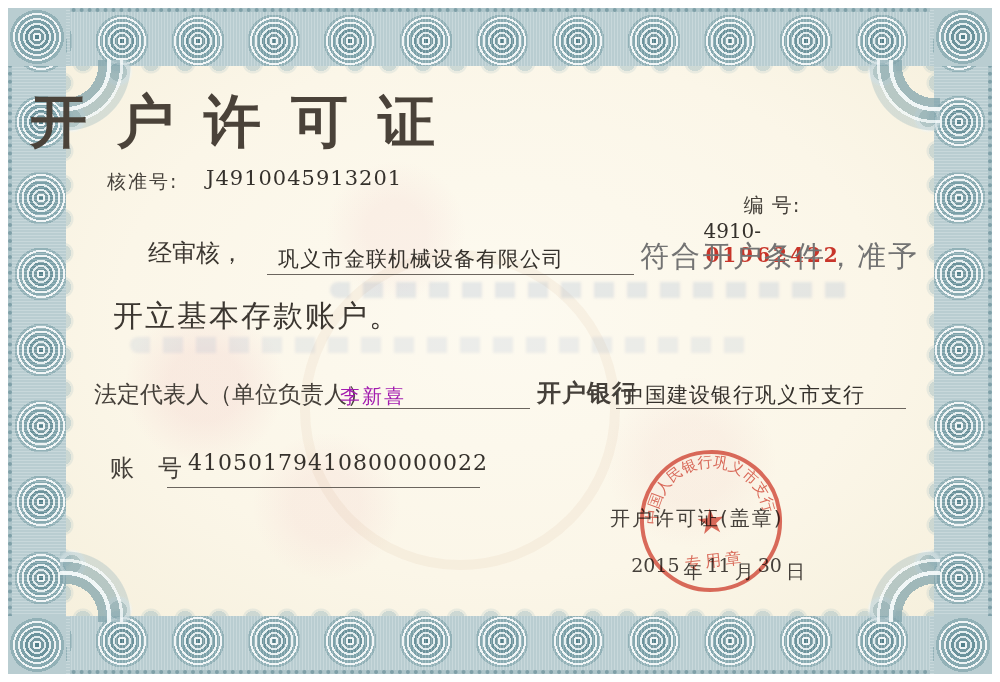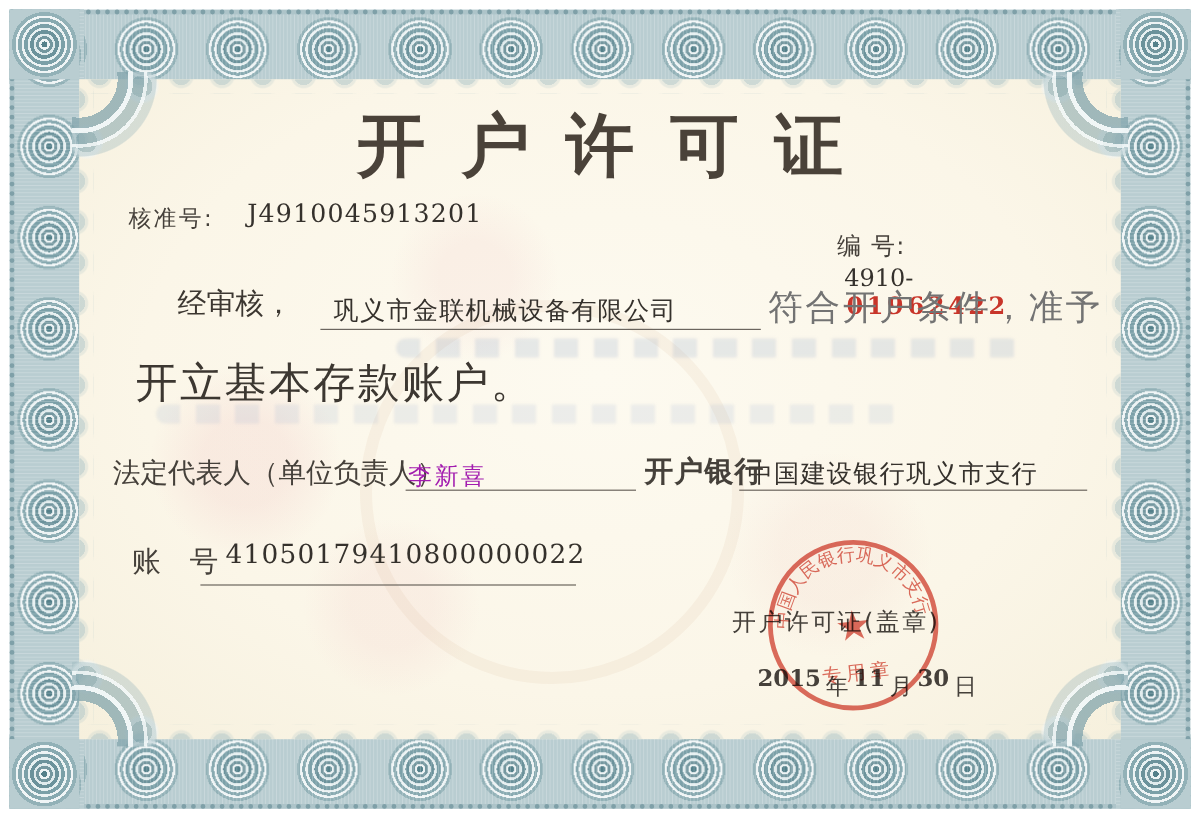--- a/index.html
+++ b/index.html
@@ -74,33 +74,33 @@
       radial-gradient(ellipse at 50% 45%, #fdfaf0 0%, #fbf6e8 62%, #f6f0dd 100%);
   }
   .wm-ring{position:absolute;left:300px;top:250px;width:300px;height:300px;border:10px solid rgba(205,170,130,.10);border-radius:50%;z-index:1;}
   .wm-line{position:absolute;height:16px;z-index:1;filter:blur(1.5px);border-radius:8px;}
   .wm-line1{left:330px;top:282px;width:520px;background:repeating-linear-gradient(90deg, rgba(110,140,190,.16) 0 20px, transparent 20px 33px);}
   .wm-line2{left:130px;top:337px;width:620px;background:repeating-linear-gradient(90deg, rgba(120,150,200,.13) 0 20px, transparent 20px 33px);}
   
   .abs{position:absolute;z-index:3;white-space:pre;}
   .serif{font-family:"DejaVu Serif","Liberation Serif",serif;}
   .title{
-    left:0;right:0;top:84px;text-align:center;
+    left:0;right:0;top:84px;
     font-family:"DejaVu Serif","Liberation Serif",serif;font-weight:700;
     font-size:57px;letter-spacing:30px;padding-left:30px;color:#4a4239;
   }
   .lbl{color:#45403a;}
   .red{color:#c8352a;}
   .rule{position:absolute;height:1px;background:#6b655e;z-index:2;}
   
   .seal{
     position:absolute;left:634px;top:444px;width:154px;height:154px;z-index:5;
     mix-blend-mode:multiply;opacity:.88;transform:rotate(-6deg);pointer-events:none;
   }
-  .date-num{position:relative;top:-4px;font-family:"DejaVu Serif","Liberation Serif",serif;font-weight:bold;}
+  .date-num{position:relative;top:-4px;font-family:"DejaVu Serif","Liberation Serif",serif;}
   .date-unit{position:relative;top:2px;margin:0 4px;}
 </style>
 </head>
 <body>
 
 <div class="cert">
 
   <div class="band band-h band-top"></div>
   <div class="band band-h band-bottom"></div>
   <div class="band band-v band-left"></div>
@@ -122,31 +122,31 @@
   <div class="wm-ring"></div>
   <div class="wm-line wm-line1"></div>
   <div class="wm-line wm-line2"></div>
 
   <div class="abs title">开户许可证</div>
 
   <div class="abs lbl" style="left:107px;top:169px;font-size:19px;letter-spacing:2px;">核准号:</div>
   <div class="abs serif" style="left:206px;top:166px;font-size:21px;letter-spacing:1px;color:#35312c;">J4910045913201</div>
 
   <div class="abs" style="left:672px;top:168px;font-size:20px;">
-    <span class="lbl" style="letter-spacing:1px;">编 号:</span>
+    <span class="lbl" style="letter-spacing:1px;margin-left:46px;">编 号:</span>
     <span class="serif" style="color:#35312c;margin-left:6px;">4910-</span>
     <span class="serif red" style="margin-left:8px;letter-spacing:3px;font-weight:700;">01962422</span>
   </div>
 
   <div class="abs" style="left:148px;top:237px;font-size:24px;color:#3c3731;">经审核，</div>
   <div class="abs serif" style="left:278px;top:245px;font-size:21px;letter-spacing:1px;color:#35312c;">巩义市金联机械设备有限公司</div>
   <div class="rule" style="left:267px;top:274px;width:367px;"></div>
   <div class="abs" style="left:640px;top:237px;font-size:29px;letter-spacing:2px;color:#737373;">符合开户条件，准予</div>
 
-  <div class="abs" style="left:113px;top:296px;font-size:35px;letter-spacing:2px;color:#3c3731;">开立基本存款账户。</div>
+  <div class="abs" style="left:113px;top:296px;font-size:30px;letter-spacing:2px;color:#3c3731;">开立基本存款账户。</div>
 
   <div class="abs lbl" style="left:94px;top:379px;font-size:23px;text-align:center;">法定代表人（单位负责人）</div>
   <div class="abs serif" style="left:340px;top:383px;font-size:20px;letter-spacing:2px;color:#a21caf;">李新喜</div>
   <div class="rule" style="left:338px;top:408px;width:192px;"></div>
 
   <div class="abs serif" style="left:623px;top:381px;font-size:21px;letter-spacing:1px;color:#35312c;">中国建设银行巩义市支行</div>
   <div class="abs lbl" style="left:537px;top:377px;font-size:24px;letter-spacing:1px;font-weight:700;">开户银行</div>
   <div class="rule" style="left:616px;top:408px;width:290px;"></div>
 
   <div class="abs lbl" style="left:110px;top:452px;font-size:24px;">账　号</div>

